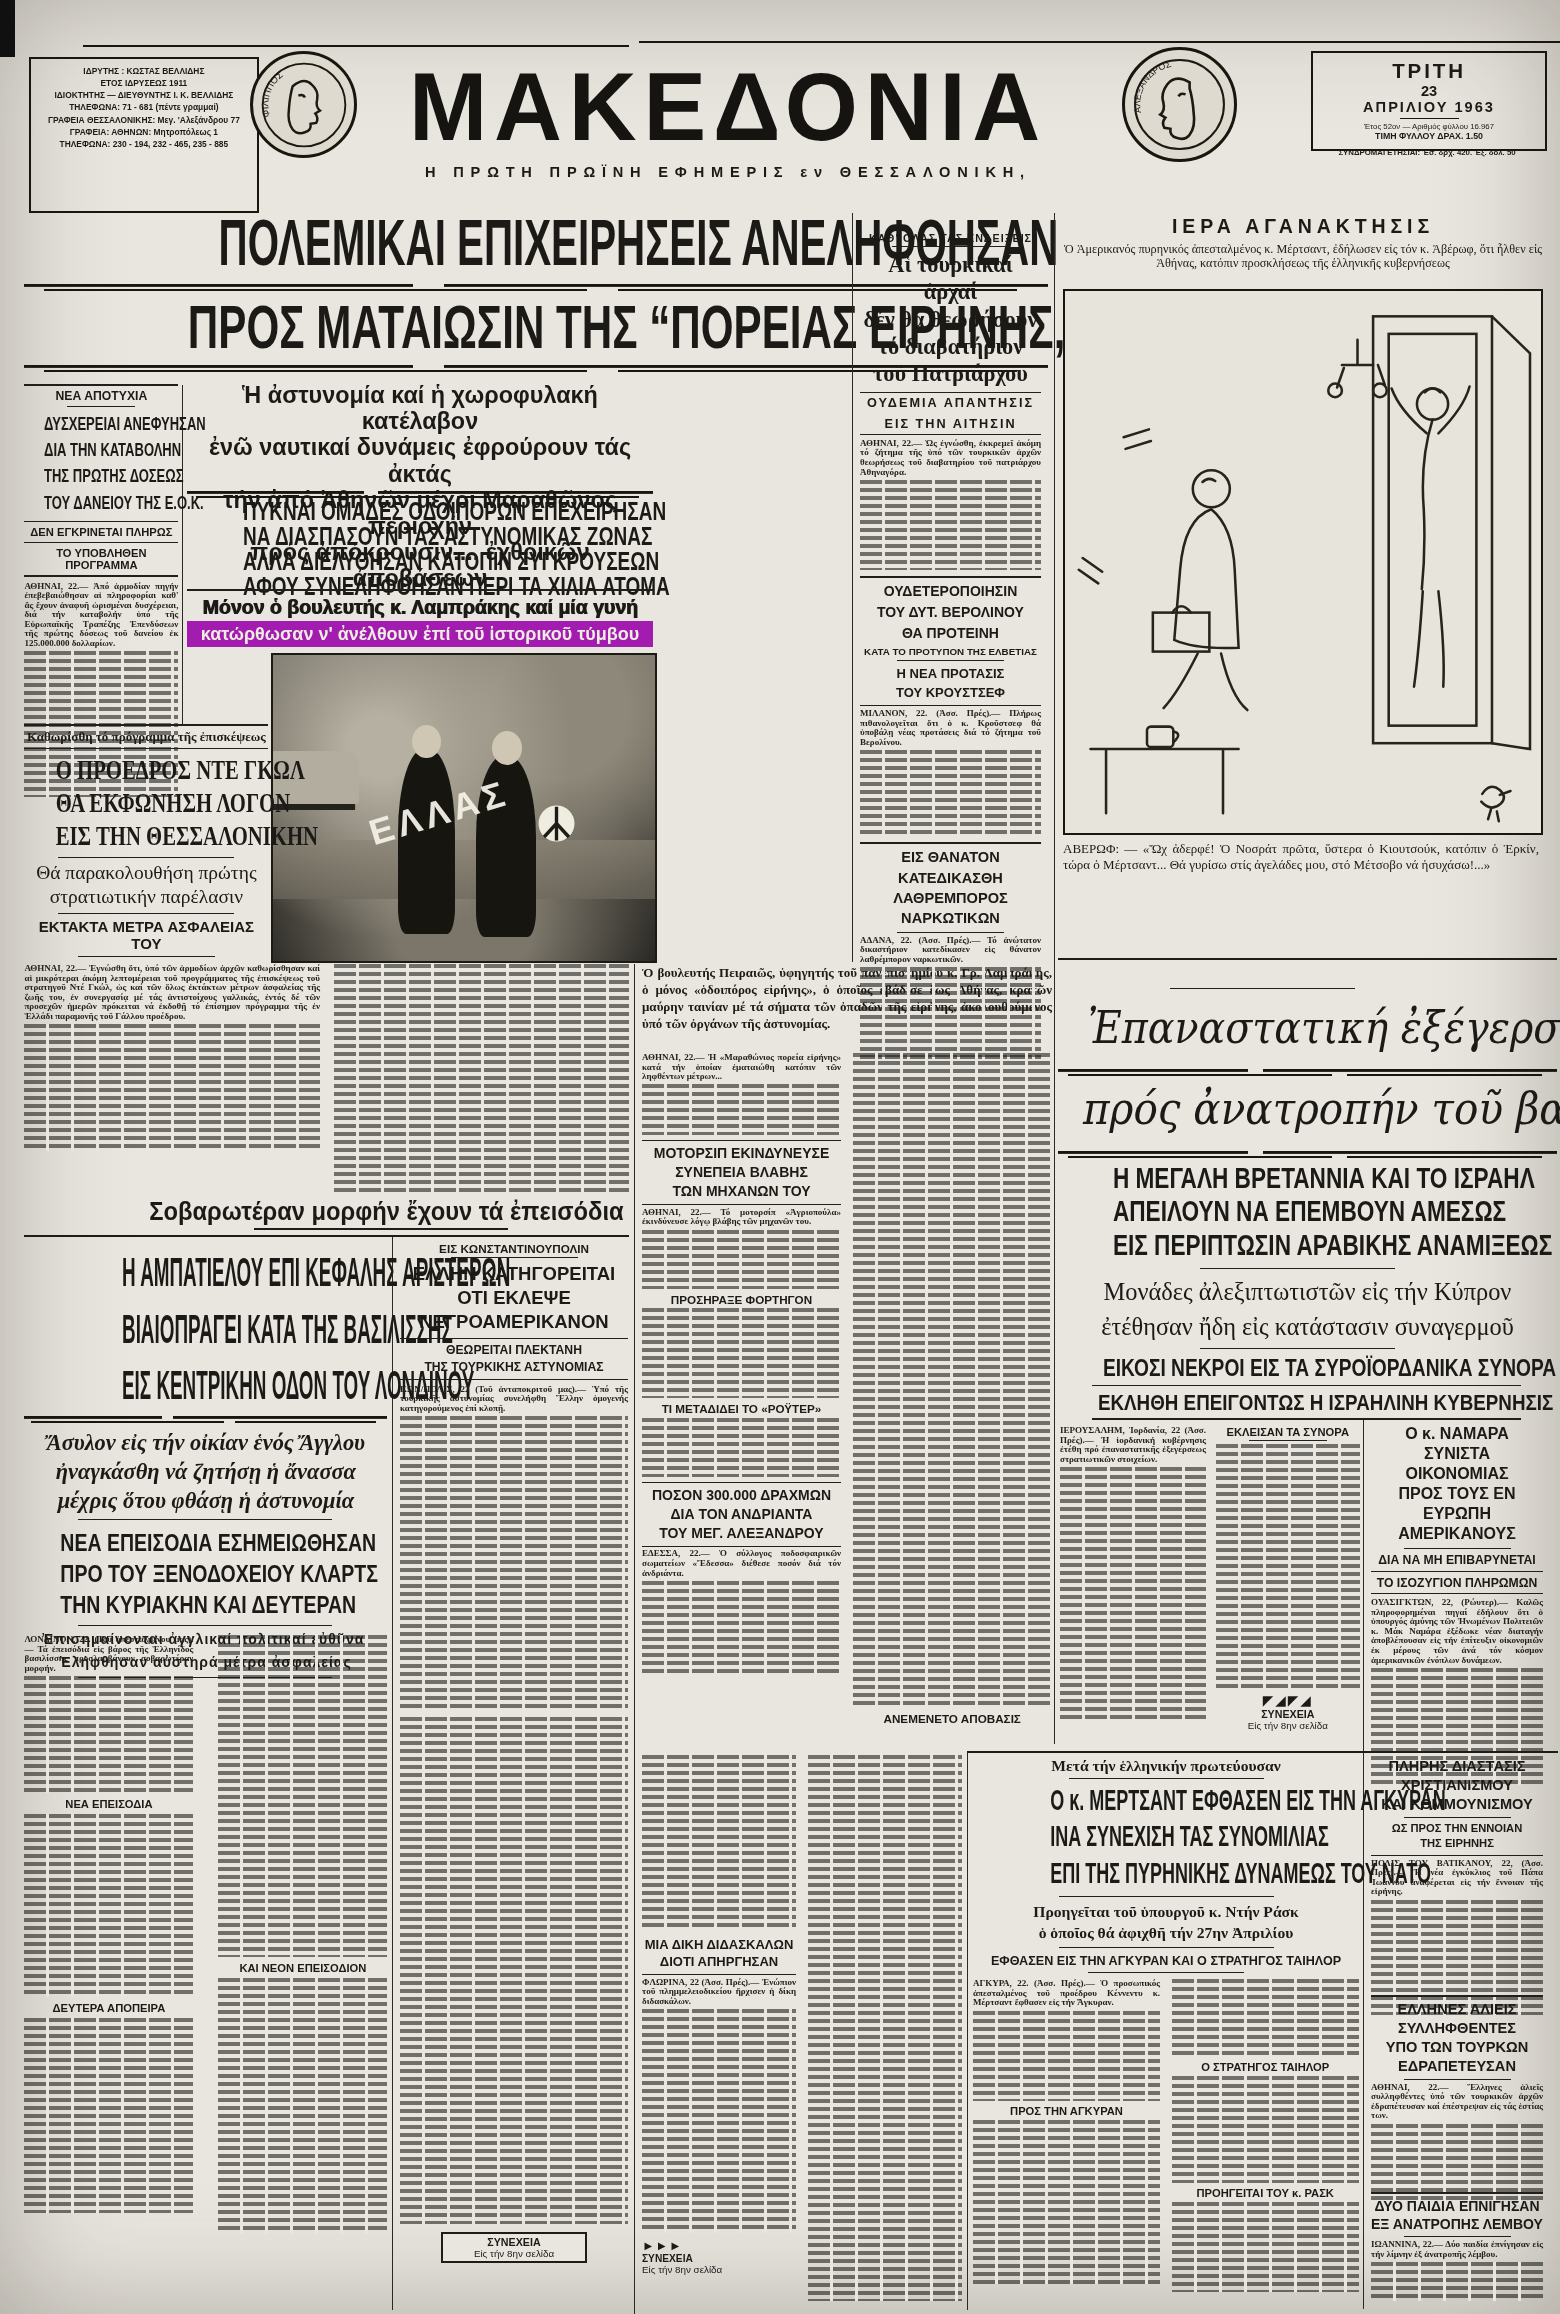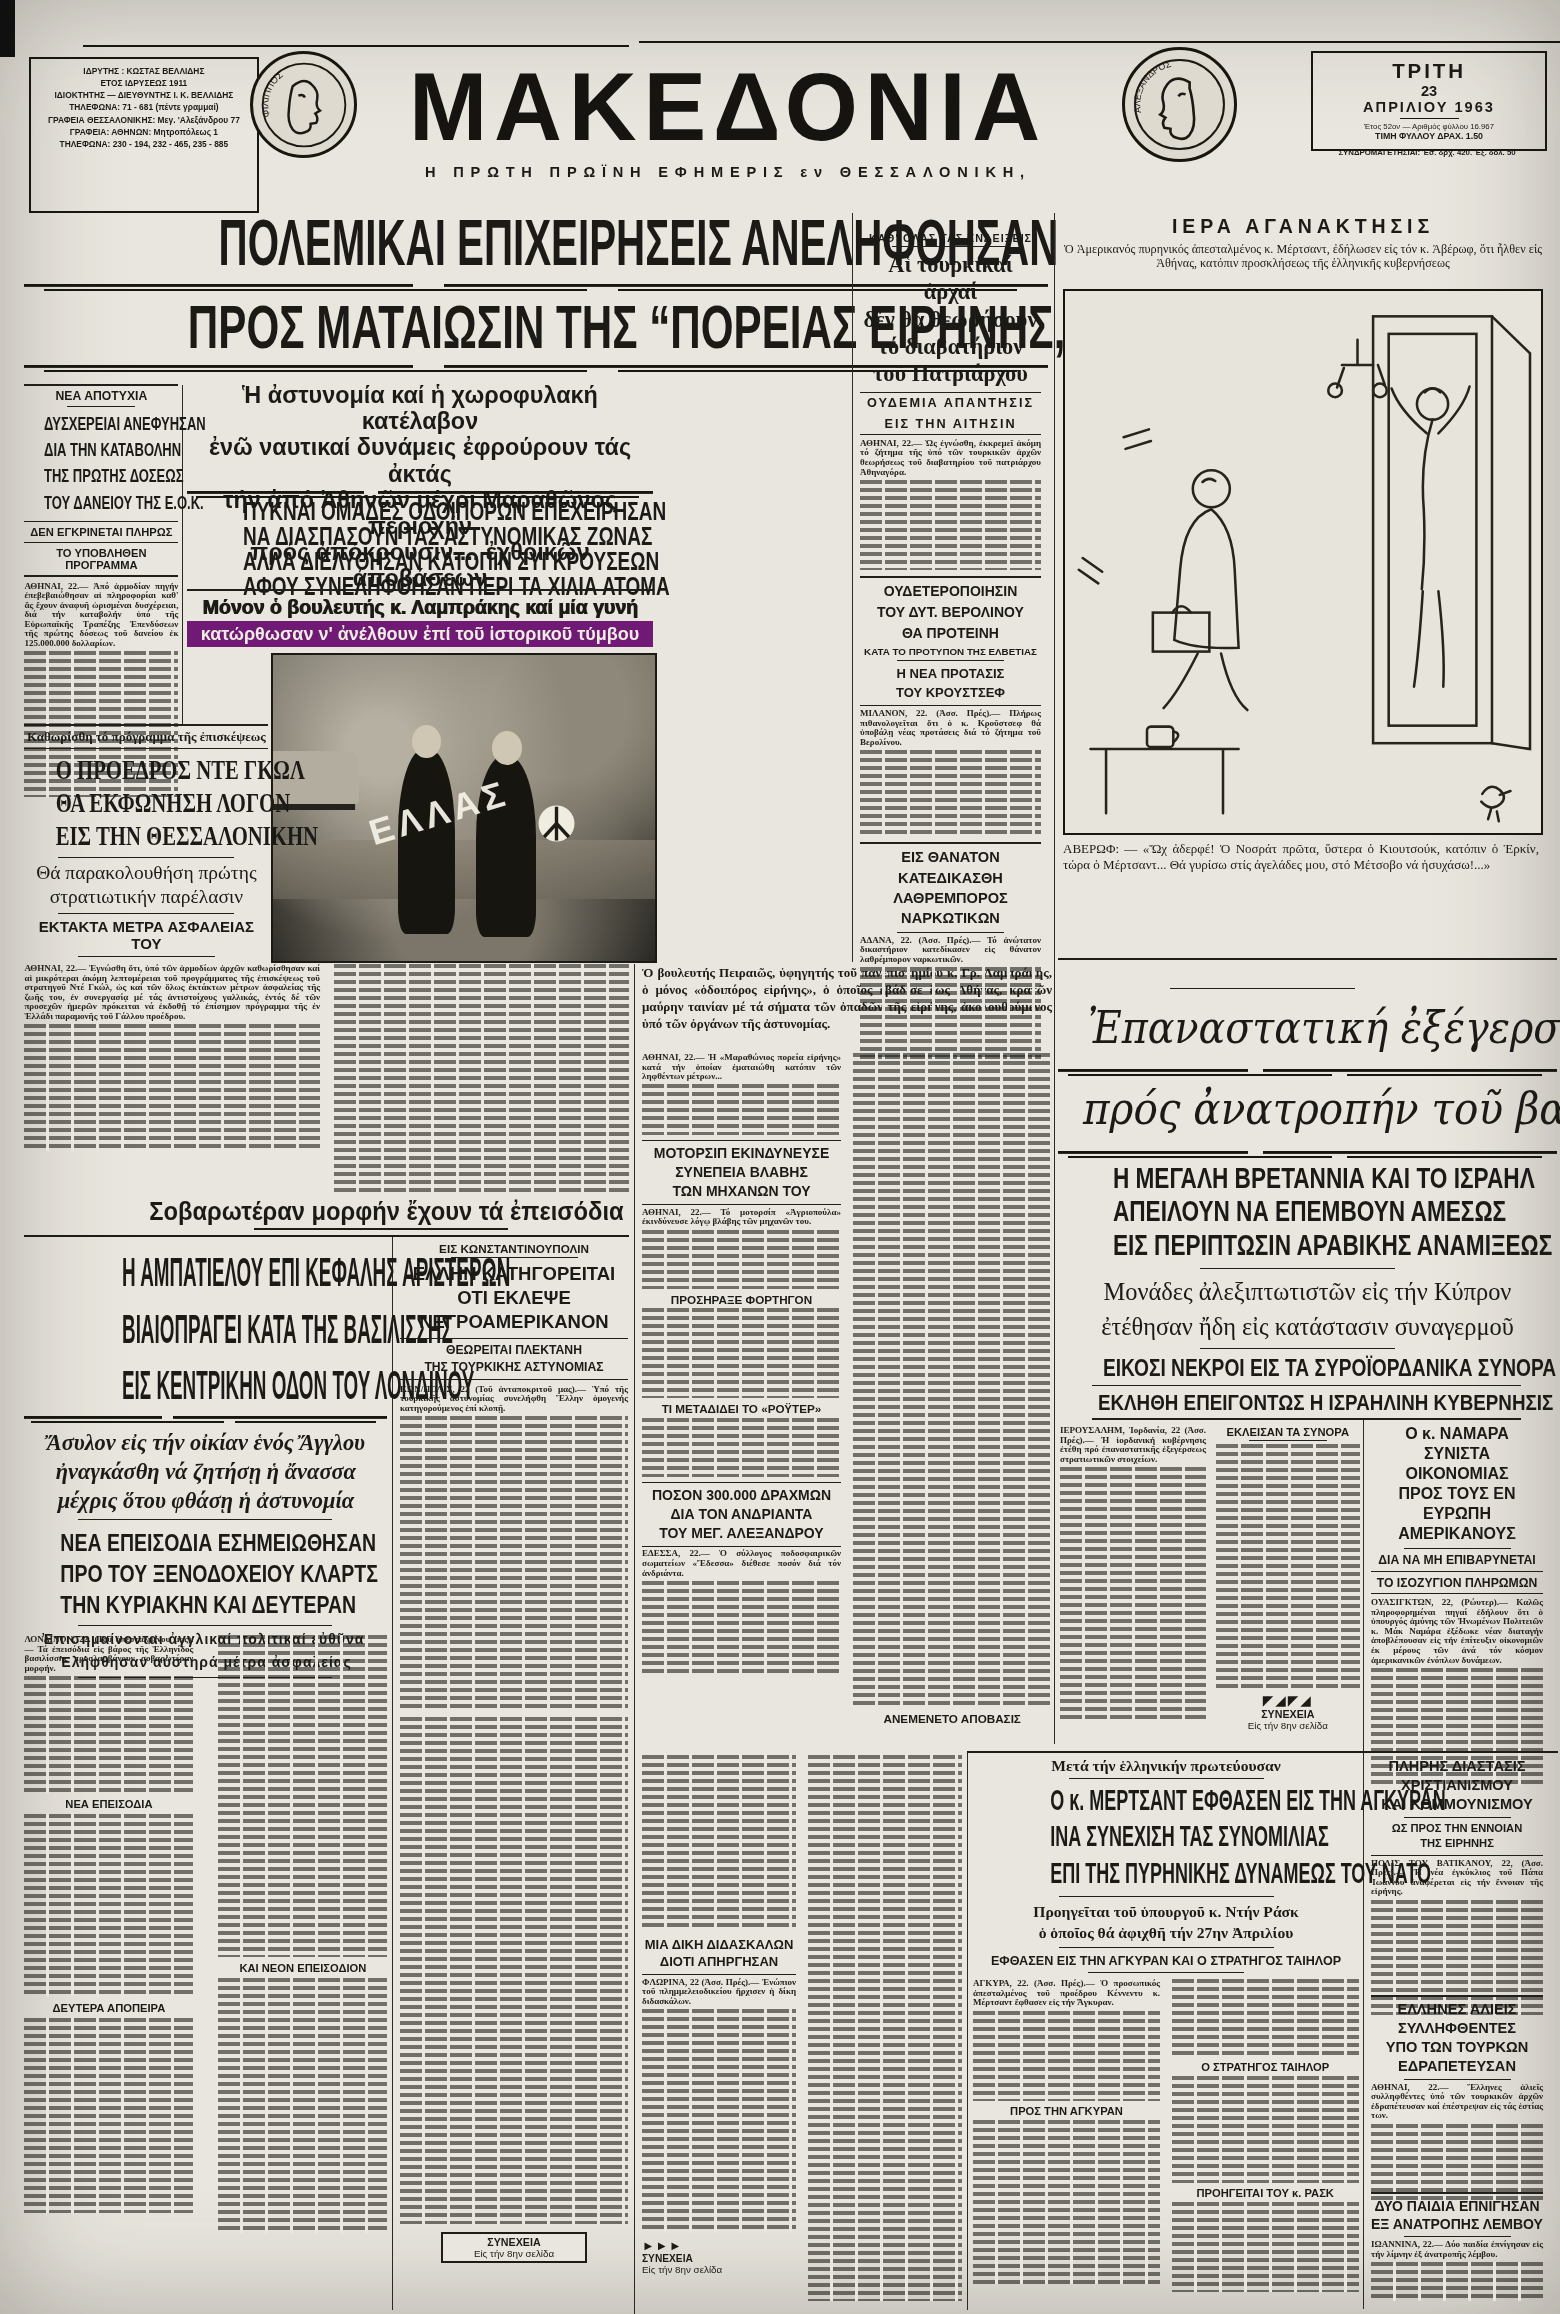--- a/index.html
+++ b/index.html
@@ -133,21 +133,21 @@
     </div>
   <div class="abs trule" style="left:187px;top:491px;width:466px;"></div>
   <div class="abs cl" style="left:187px;top:499px;width:466px;">
       <div style="font: 900 25px / 1 &quot;Liberation Sans&quot;, sans-serif; --sx: .76;">ΠΥΚΝΑΙ ΟΜΑΔΕΣ ΟΔΟΙΠΟΡΩΝ ΕΠΕΧΕΙΡΗΣΑΝ</div>
       <div style="font: 900 25px / 1 &quot;Liberation Sans&quot;, sans-serif; --sx: .76;">ΝΑ ΔΙΑΣΠΑΣΟΥΝ ΤΑΣ ΑΣΤΥΝΟΜΙΚΑΣ ΖΩΝΑΣ</div>
       <div style="font: 900 25px / 1 &quot;Liberation Sans&quot;, sans-serif; --sx: .76;">ΑΛΛΑ ΔΙΕΛΥΘΗΣΑΝ ΚΑΤΟΠΙΝ ΣΥΓΚΡΟΥΣΕΩΝ</div>
       <div style="font: 900 25px / 1 &quot;Liberation Sans&quot;, sans-serif; --sx: .76;">ΑΦΟΥ ΣΥΝΕΛΗΦΘΗΣΑΝ ΠΕΡΙ ΤΑ ΧΙΛΙΑ ΑΤΟΜΑ</div>
     </div>
   <div class="abs rule" style="left:187px;top:589px;width:466px;"></div>
   <div class="abs ctr b" style="left:187px;top:596px;width:466px;font-size:19.5px;text-shadow:1px 0 0 #1b1a17;">Μόνον ὁ βουλευτής κ. Λαμπράκης καί μία γυνή</div>
-  <div class="abs" style="left:187px;top:621px;width:466px;height:26px;background:#701a75;color:#efece2;font-weight:bold;font-size:18px;text-align:center;line-height:26px;">κατώρθωσαν ν' ἀνέλθουν ἐπί τοῦ ἱστορικοῦ τύμβου</div>
+  <div class="abs" style="left:187px;top:621px;width:466px;height:26px;background:#a21caf;color:#efece2;font-weight:bold;font-size:18px;text-align:center;line-height:26px;">κατώρθωσαν ν' ἀνέλθουν ἐπί τοῦ ἱστορικοῦ τύμβου</div>
 
   <div class="abs photo" style="left:271px;top:653px;width:382px;height:306px;border:2px solid #1b1a15;overflow:hidden;">
     <div class="abs" style="left:0;top:185px;width:382px;height:59px;background:linear-gradient(180deg,#8a8375,#6f695d);opacity:.7;"></div>
     <div class="abs" style="left:-7.8px;top:96px;width:94px;height:53px;background:#b3ada0;border-radius:9.8px 13.7px 3.9px 3.9px;box-shadow:0 9.8px 0 -3.9px #23221d;"></div>
     <div class="abs figure" style="left:125px;top:94px;width:57px;height:185px;"></div>
     <div class="abs head" style="left:139px;top:70px;width:29px;height:33px;"></div>
     <div class="abs figure" style="left:203px;top:101px;width:60px;height:181px;"></div>
     <div class="abs head" style="left:219px;top:76px;width:30px;height:34px;"></div>
     <div class="abs" style="left:94px;top:137px;transform:rotate(-17deg);color:#f3f0e6;font-weight:bold;font-size:36px;letter-spacing:4.9px;font-family:'Liberation Sans',sans-serif;opacity:.95;">ΕΛΛΑΣ</div>
     <div class="abs" style="left:261px;top:146px;">

